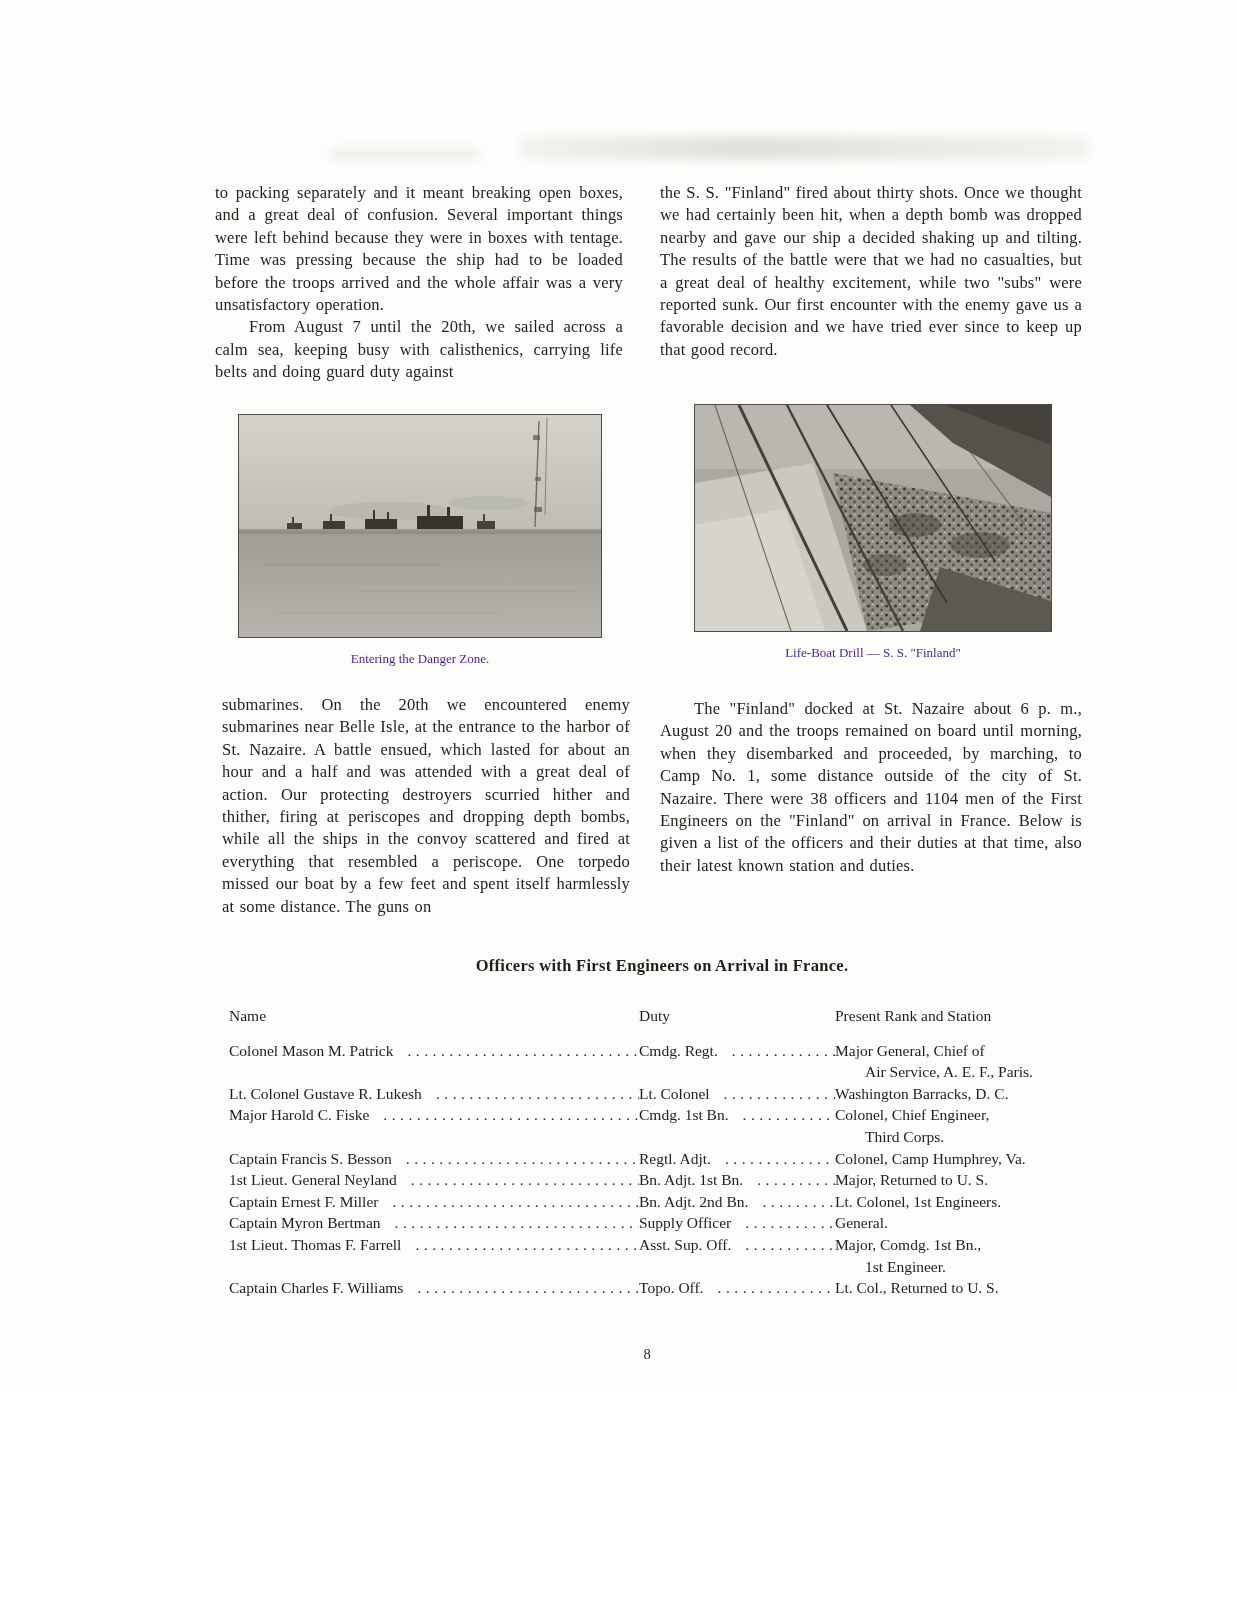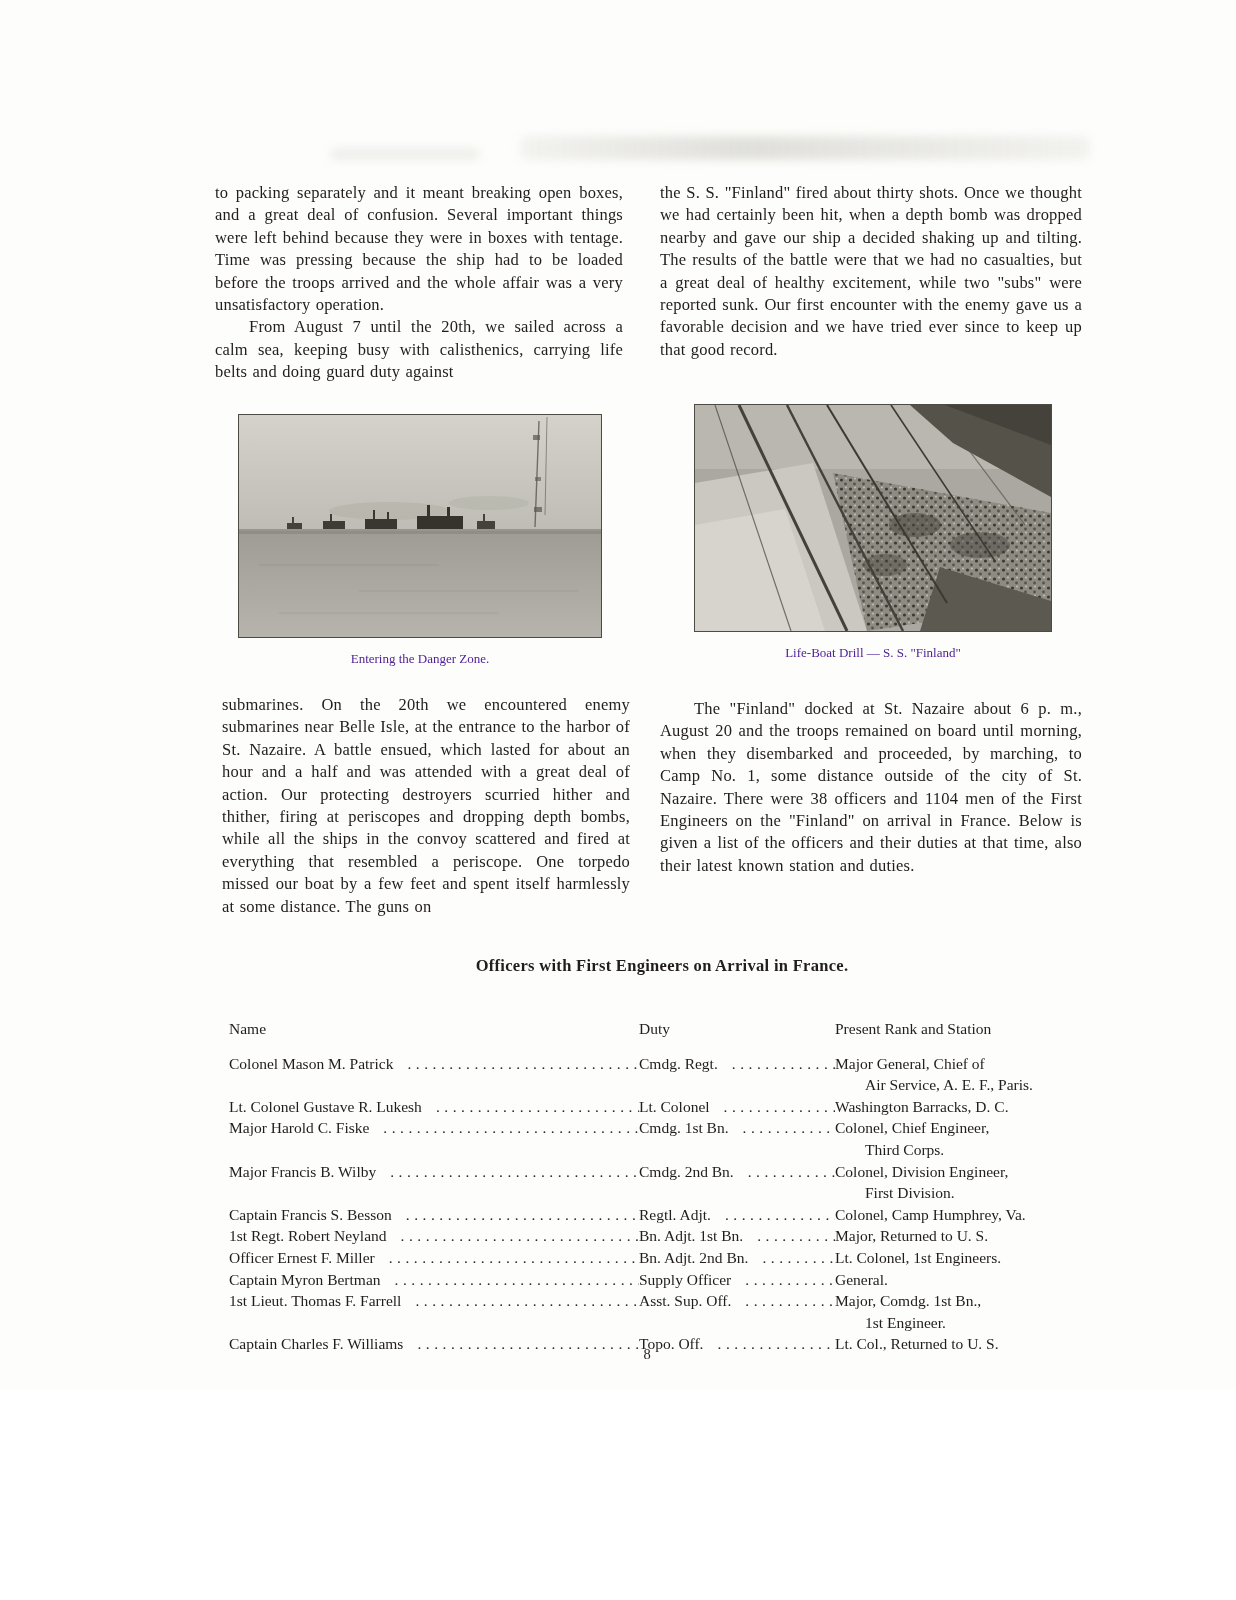--- a/index.html
+++ b/index.html
@@ -8,21 +8,21 @@
   .block{position:absolute;}
   .block p{margin:0;text-align:justify;font-size:16.5px;line-height:22.4px;
            letter-spacing:0.2px;word-spacing:1px;}
   p.ind{text-indent:34px;}
   figure.photo{position:absolute;margin:0;}
   figure.photo svg{display:block;border:1px solid #4e4b45;background:#c6c4bc;}
   figure.photo figcaption{margin-top:13px;text-align:center;font-size:13px;color:#4c1d95;}
   .officers{position:absolute;font-size:15.5px;}
   .tbl-title{margin:0;text-align:center;font-size:16.5px;font-weight:bold;letter-spacing:0.3px;}
   .thead,.trow{display:grid;grid-template-columns:410px 196px 1fr;line-height:21.6px;}
-  .thead{margin-top:42px;}
+  .thead{margin-top:29px;}
   .tbody{margin-top:13px;}
   .c1,.c2{display:flex;align-items:baseline;overflow:hidden;gap:7px;}
   .c1 .txt,.c2 .txt{white-space:nowrap;}
   .lead{flex:1 1 auto;overflow:hidden;white-space:nowrap;letter-spacing:4.5px;
         color:#2a2723;padding-left:7px;padding-right:4px;}
   .lead::after{content:"..........................................................";}
   .c3 .rank2{padding-left:30px;}
   .pageno{position:absolute;top:1346px;left:647px;transform:translateX(-50%);font-size:14.5px;}
   .smudge{position:absolute;filter:blur(5px);}
   .s1{left:520px;top:136px;width:570px;height:24px;border-radius:8px;
@@ -185,66 +185,52 @@
         <div class="c2">
             <span class="txt">Cmdg. 1st Bn.</span>
             <span class="lead"></span>
           </div>
         <div class="c3">
             <div>Colonel, Chief Engineer,</div>
             <div class="rank2">Third Corps.</div>
           </div>
       </div>
 
-      <div class="trow">
-        <div class="c1">
-            <span class="txt">Major Francis B. Wilby</span>
-            <span class="lead"></span>
-          </div>
-        <div class="c2">
-            <span class="txt">Cmdg. 2nd Bn.</span>
-            <span class="lead"></span>
-          </div>
-        <div class="c3">
-            <div>Colonel, Division Engineer,</div>
-            <div class="rank2">First Division.</div>
-          </div>
-      </div>
 
       <div class="trow">
         <div class="c1">
             <span class="txt">Captain Francis S. Besson</span>
             <span class="lead"></span>
           </div>
         <div class="c2">
             <span class="txt">Regtl. Adjt.</span>
             <span class="lead"></span>
           </div>
         <div class="c3">
             <div>Colonel, Camp Humphrey, Va.</div>
           </div>
       </div>
 
       <div class="trow">
         <div class="c1">
-            <span class="txt">1st Regt. Robert Neyland</span>
+            <span class="txt">1st Lieut. General Neyland</span>
             <span class="lead"></span>
           </div>
         <div class="c2">
             <span class="txt">Bn. Adjt. 1st Bn.</span>
             <span class="lead"></span>
           </div>
         <div class="c3">
             <div>Major, Returned to U. S.</div>
           </div>
       </div>
 
       <div class="trow">
         <div class="c1">
-            <span class="txt">Officer Ernest F. Miller</span>
+            <span class="txt">Captain Ernest F. Miller</span>
             <span class="lead"></span>
           </div>
         <div class="c2">
             <span class="txt">Bn. Adjt. 2nd Bn.</span>
             <span class="lead"></span>
           </div>
         <div class="c3">
             <div>Lt. Colonel, 1st Engineers.</div>
           </div>
       </div>

